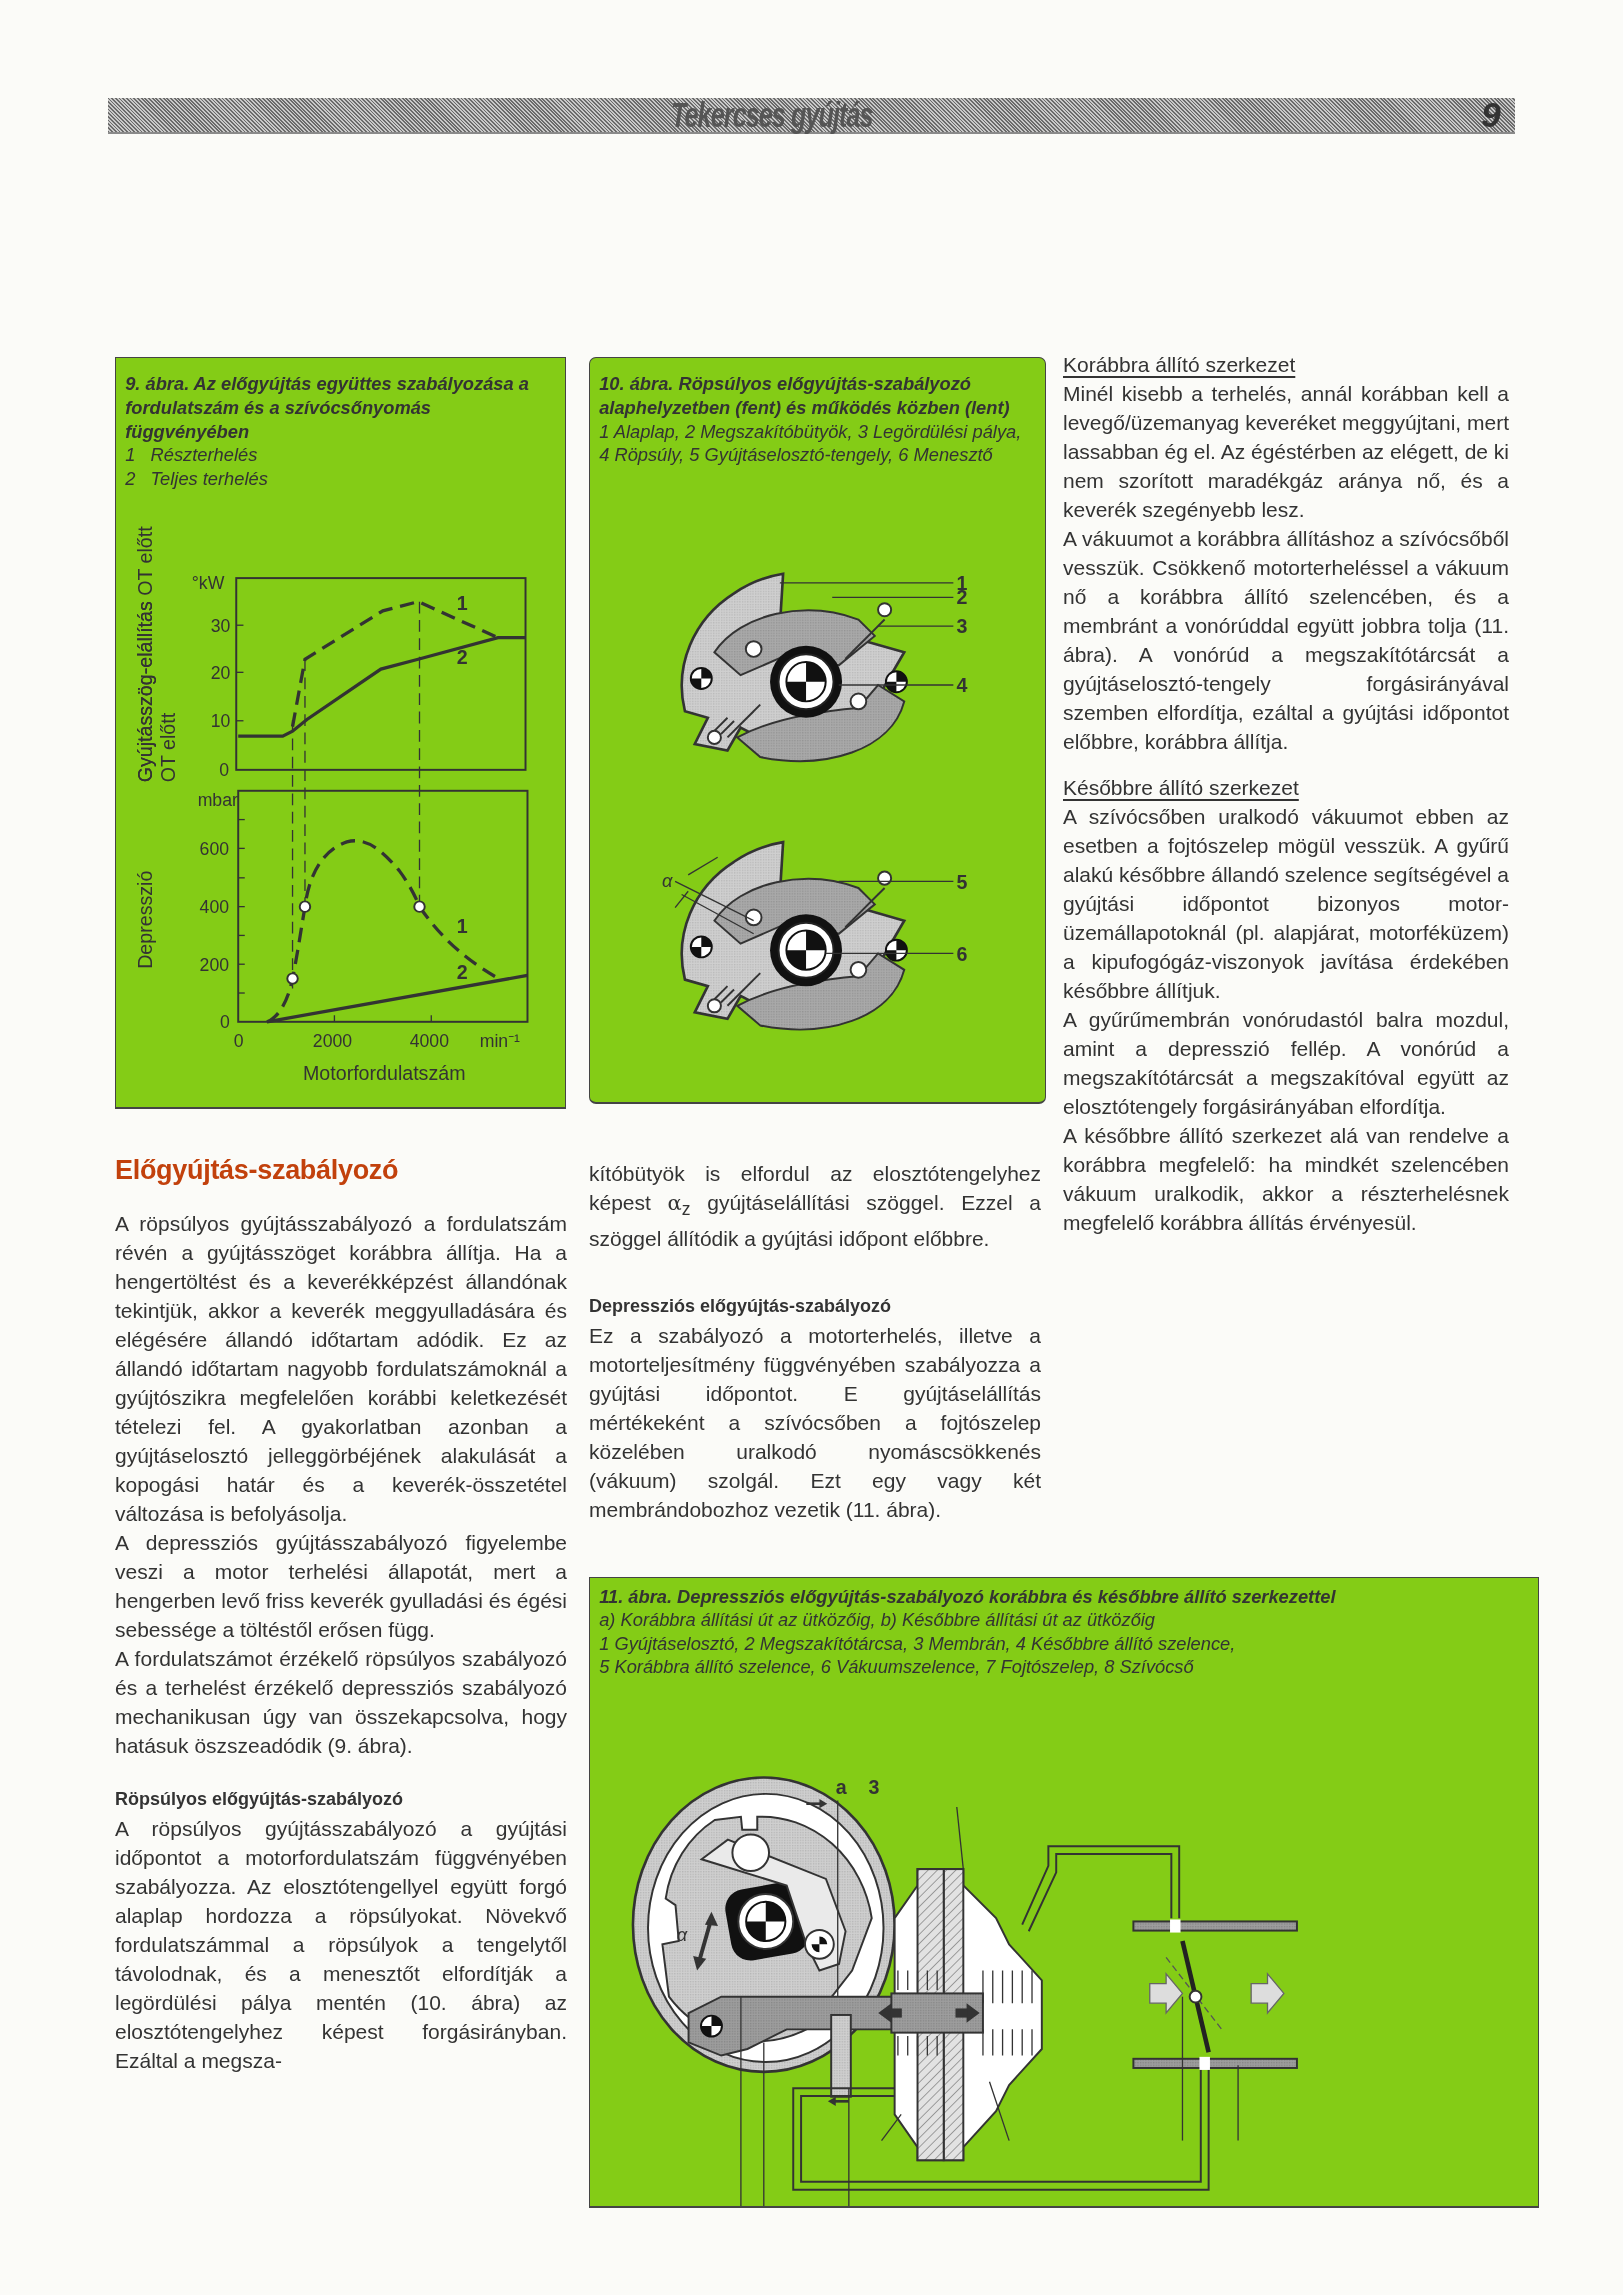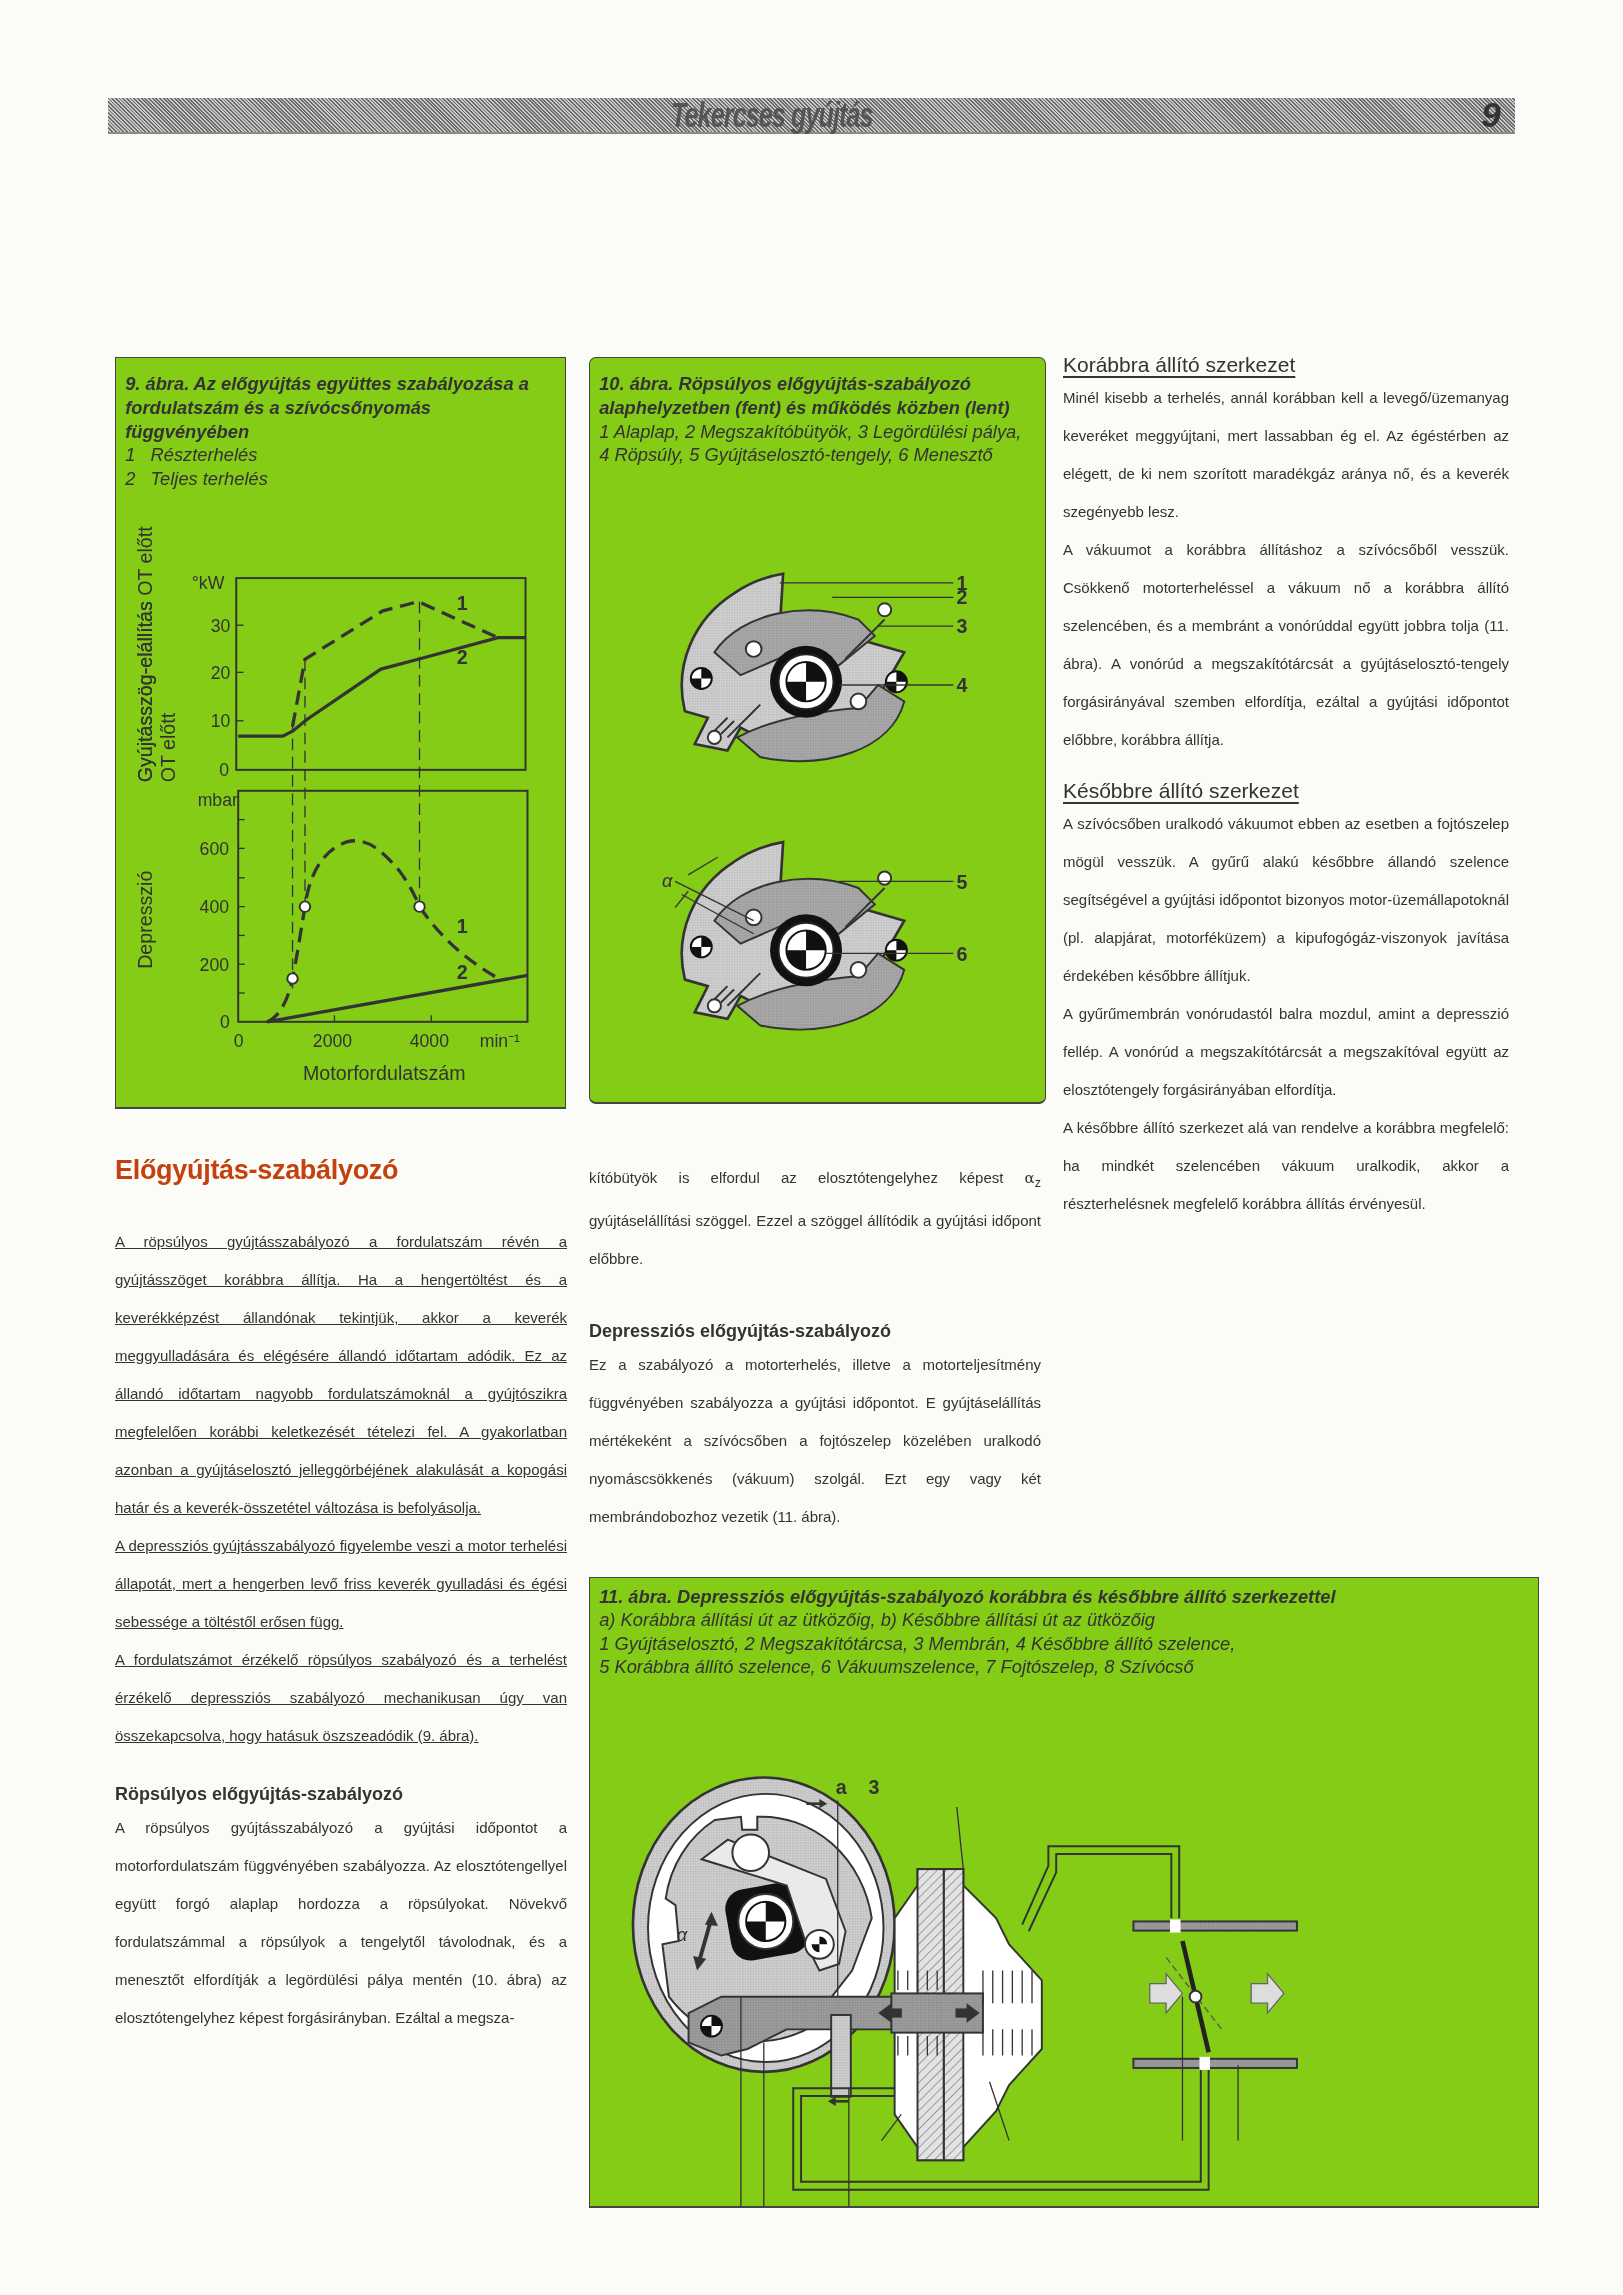--- a/index.html
+++ b/index.html
@@ -13,21 +13,21 @@
                               repeating-linear-gradient(-45deg, rgba(90,90,90,.5) 0 1.3px, rgba(220,220,220,.3) 1.3px 2.6px);
             border-bottom:2px solid #8a8a8a; }
   .header-title { position:absolute; left:563px; top:-2.6px; font-size:35px; font-style:italic; font-weight:bold;
                   color:#555; letter-spacing:-1.3px; transform:scaleX(0.72); transform-origin:left top; }
   .header-page { position:absolute; right:14.4px; top:-2.6px; font-size:35px; font-weight:bold; font-style:italic; color:#333; }
 
   .figbox { border:1.3px solid #444; border-bottom-width:2.6px; background:#84cc16; }
   .cap { font-size:18.3px; line-height:23.6px; font-style:italic; color:#333; }
   .cap b { font-weight:bold; }
   .cap .lg { display:block; }
-  .body-text { font-size:15px; line-height:38px; text-align:justify; color:#333; }
+  .body-text { font-size:21px; line-height:29px; text-align:justify; color:#333; }
   .body-text p { margin:0; }
   .sub-h-ul { font-size:21px; line-height:29px; text-decoration:underline; text-underline-offset:3.9px; color:#333; }
   .sub-h-b { font-size:18px; line-height:29px; font-weight:bold; color:#333; }
   .main-h { font-size:27px; font-weight:bold; color:#c2410c; letter-spacing:-0.3px; }
   svg text { font-family:"Liberation Sans", sans-serif; }
   .tick { font-size:27px; fill:#333; }
   .lbl { font-size:30px; fill:#333; }
   .num { font-size:30px; fill:#333; font-weight:bold; }
 </style>
 </head>
@@ -177,21 +177,21 @@
   <div class="sub-h-ul" style="margin-top:17px;">Későbbre állító szerkezet</div>
   <div class="body-text">
     <p>A szívócsőben uralkodó vákuumot ebben az esetben a fojtószelep mögül vesszük. A gyűrű alakú későbbre állandó szelence segítségével a gyújtási időpontot bizonyos motor-üzemállapotoknál (pl. alapjárat, motorféküzem) a kipufogógáz-viszonyok javítása érdekében későbbre állítjuk.</p>
     <p>A gyűrűmembrán vonórudastól balra mozdul, amint a depresszió fellép. A vonórúd a megszakítótárcsát a megszakítóval együtt az elosztótengely forgásirányában elfordítja.</p>
     <p>A későbbre állító szerkezet alá van rendelve a korábbra megfelelő: ha mindkét szelencében vákuum uralkodik, akkor a részterhelésnek megfelelő korábbra állítás érvényesül.</p>
   </div>
 </div>
 
 <div class="abs" style="left:115px; top:1155px; width:452px;">
   <div class="main-h">Előgyújtás-szabályozó</div>
-  <div class="body-text" style="margin-top:37px;text-decoration:underline;">
+  <div class="body-text" style="margin-top:23px;">
     <p>A röpsúlyos gyújtásszabályozó a fordulatszám révén a gyújtásszöget korábbra állítja. Ha a hengertöltést és a keverékképzést állandónak tekintjük, akkor a keverék meggyulladására és elégésére állandó időtartam adódik. Ez az állandó időtartam nagyobb fordulatszámoknál a gyújtószikra megfelelően korábbi keletkezését tételezi fel. A gyakorlatban azonban a gyújtáselosztó jelleggörbéjének alakulását a kopogási határ és a keverék-összetétel változása is befolyásolja.</p>
     <p>A depressziós gyújtásszabályozó figyelembe veszi a motor terhelési állapotát, mert a hengerben levő friss keverék gyulladási és égési sebessége a töltéstől erősen függ.</p>
     <p>A fordulatszámot érzékelő röpsúlyos szabályozó és a terhelést érzékelő depressziós szabályozó mechanikusan úgy van összekapcsolva, hogy hatásuk öszszeadódik (9. ábra).</p>
   </div>
   <div class="sub-h-b" style="margin-top:25px;">Röpsúlyos előgyújtás-szabályozó</div>
   <div class="body-text">
     <p>A röpsúlyos gyújtásszabályozó a gyújtási időpontot a motorfordulatszám függvényében szabályozza. Az elosztótengellyel együtt forgó alaplap hordozza a röpsúlyokat. Növekvő fordulatszámmal a röpsúlyok a tengelytől távolodnak, és a menesztőt elfordítják a legördülési pálya mentén (10. ábra) az elosztótengelyhez képest forgásirányban. Ezáltal a megsza-</p>
   </div>
 </div>
 

